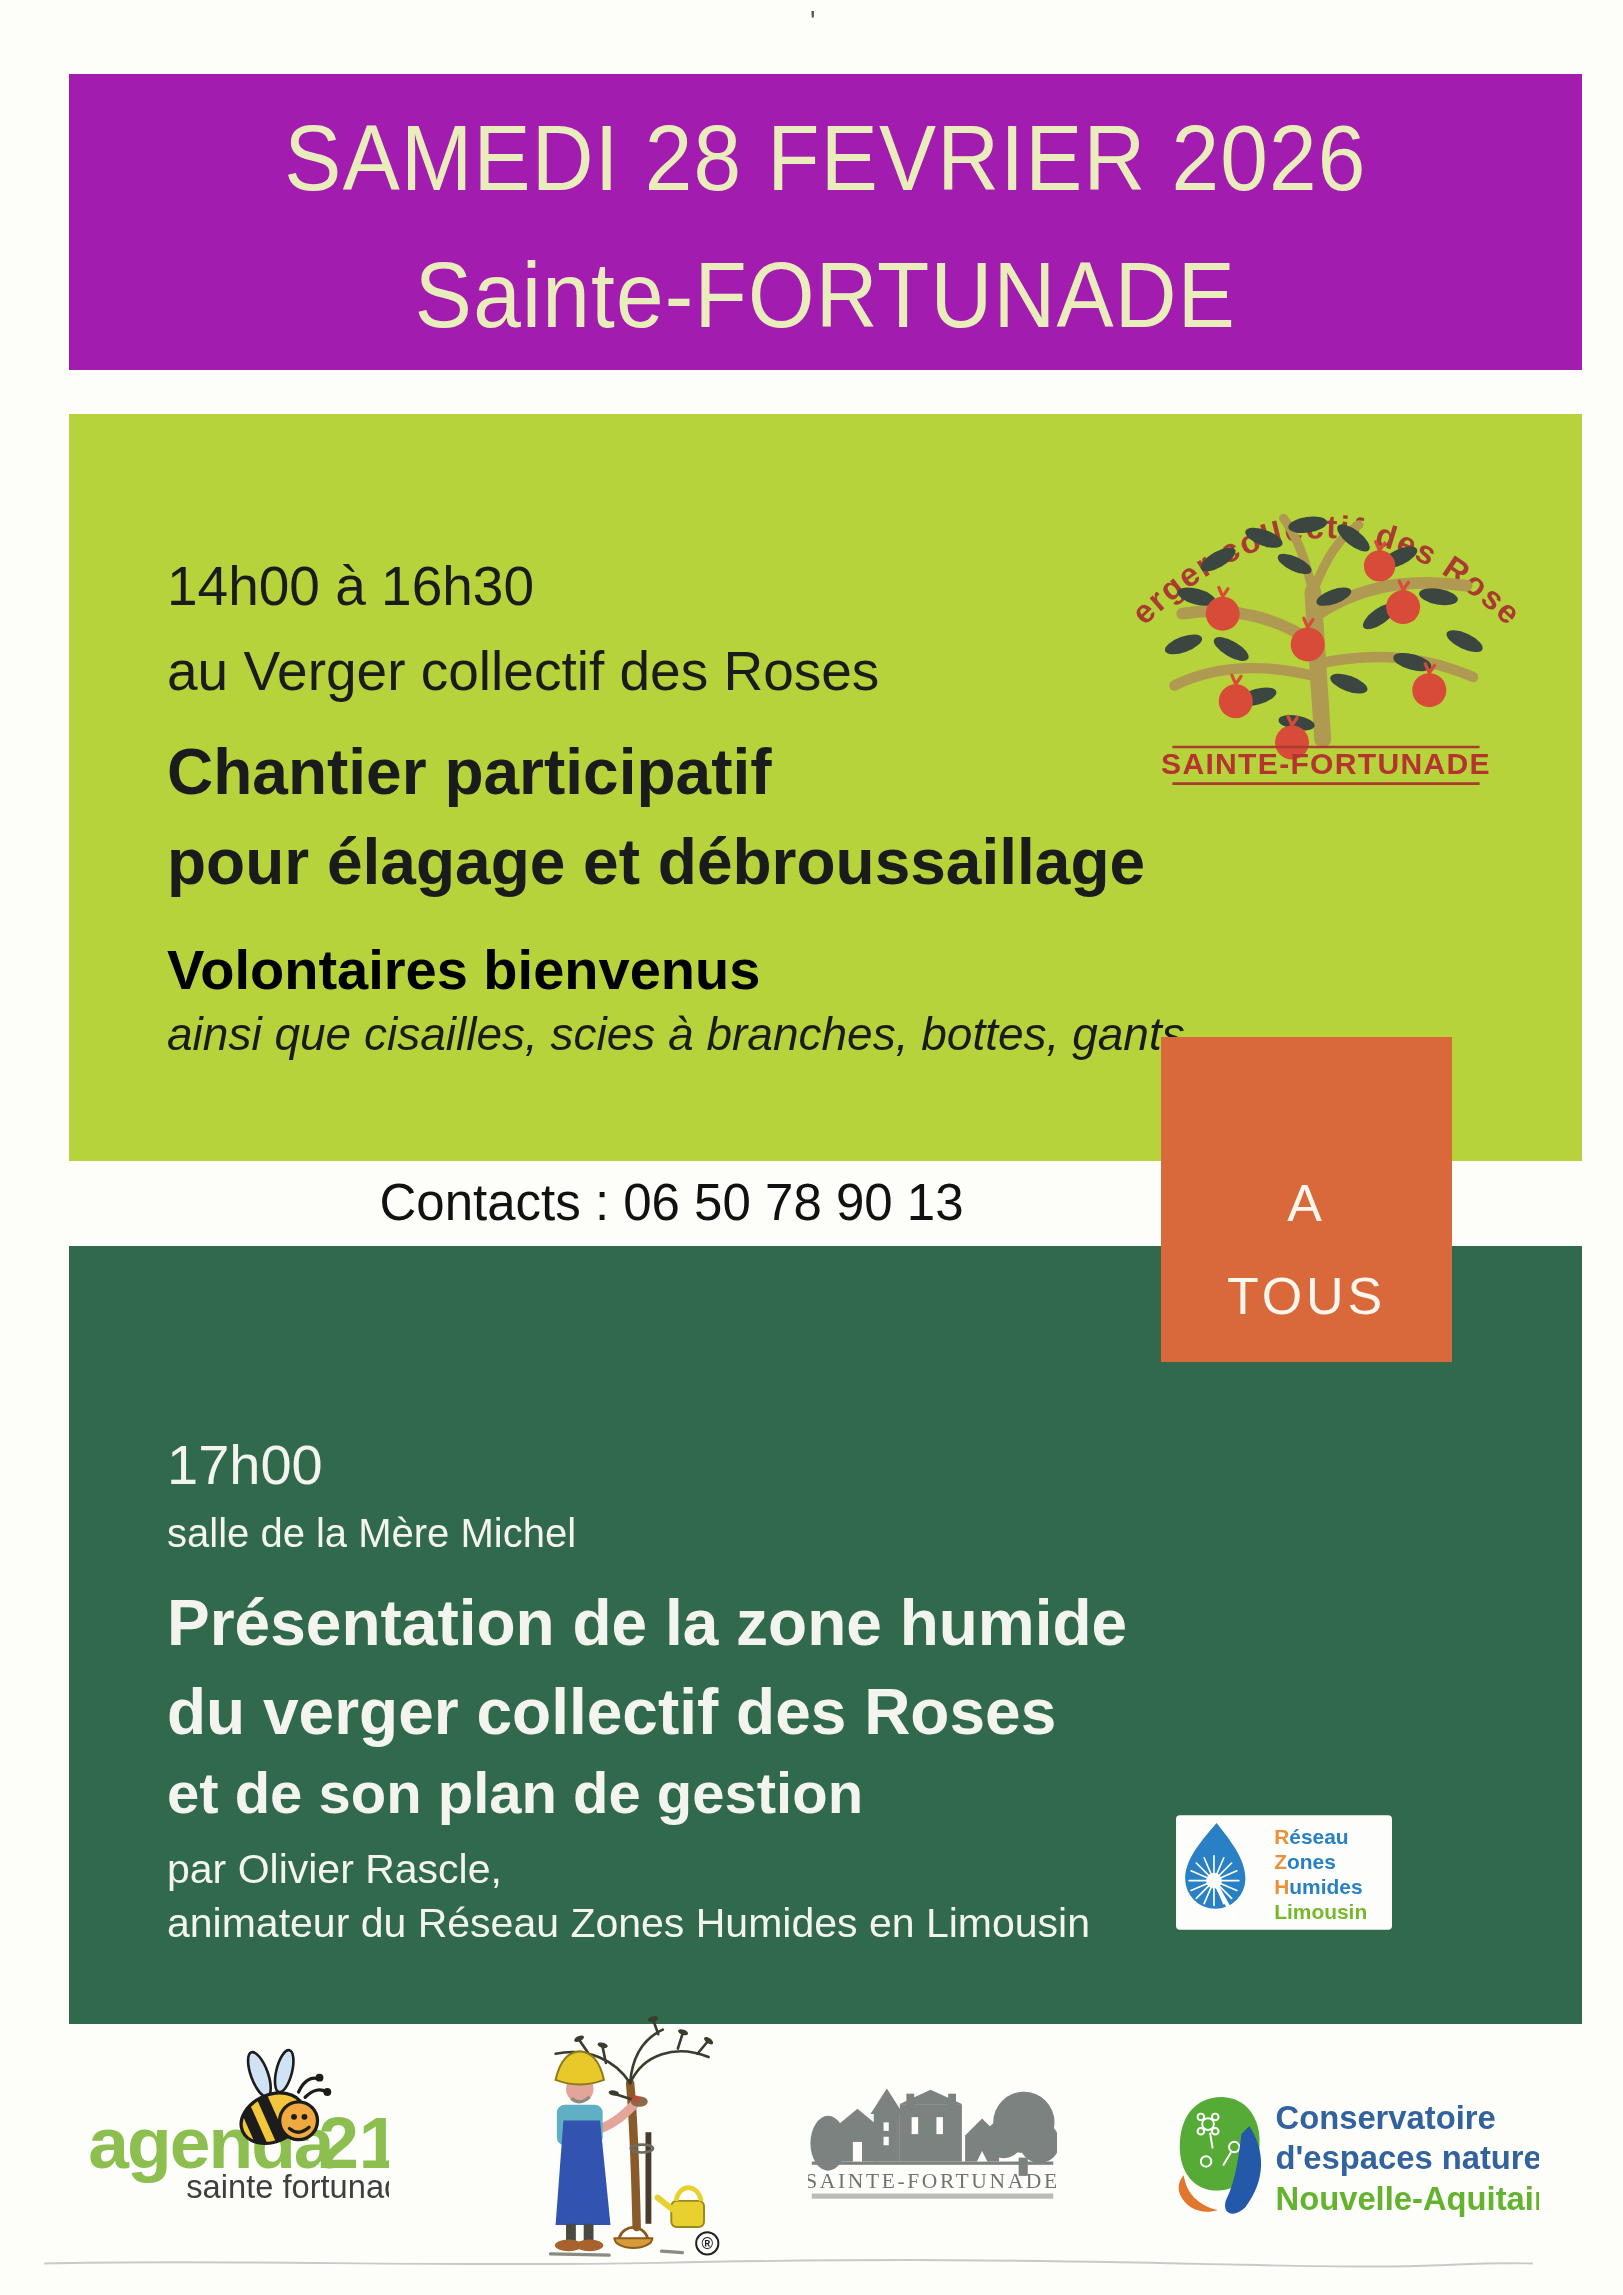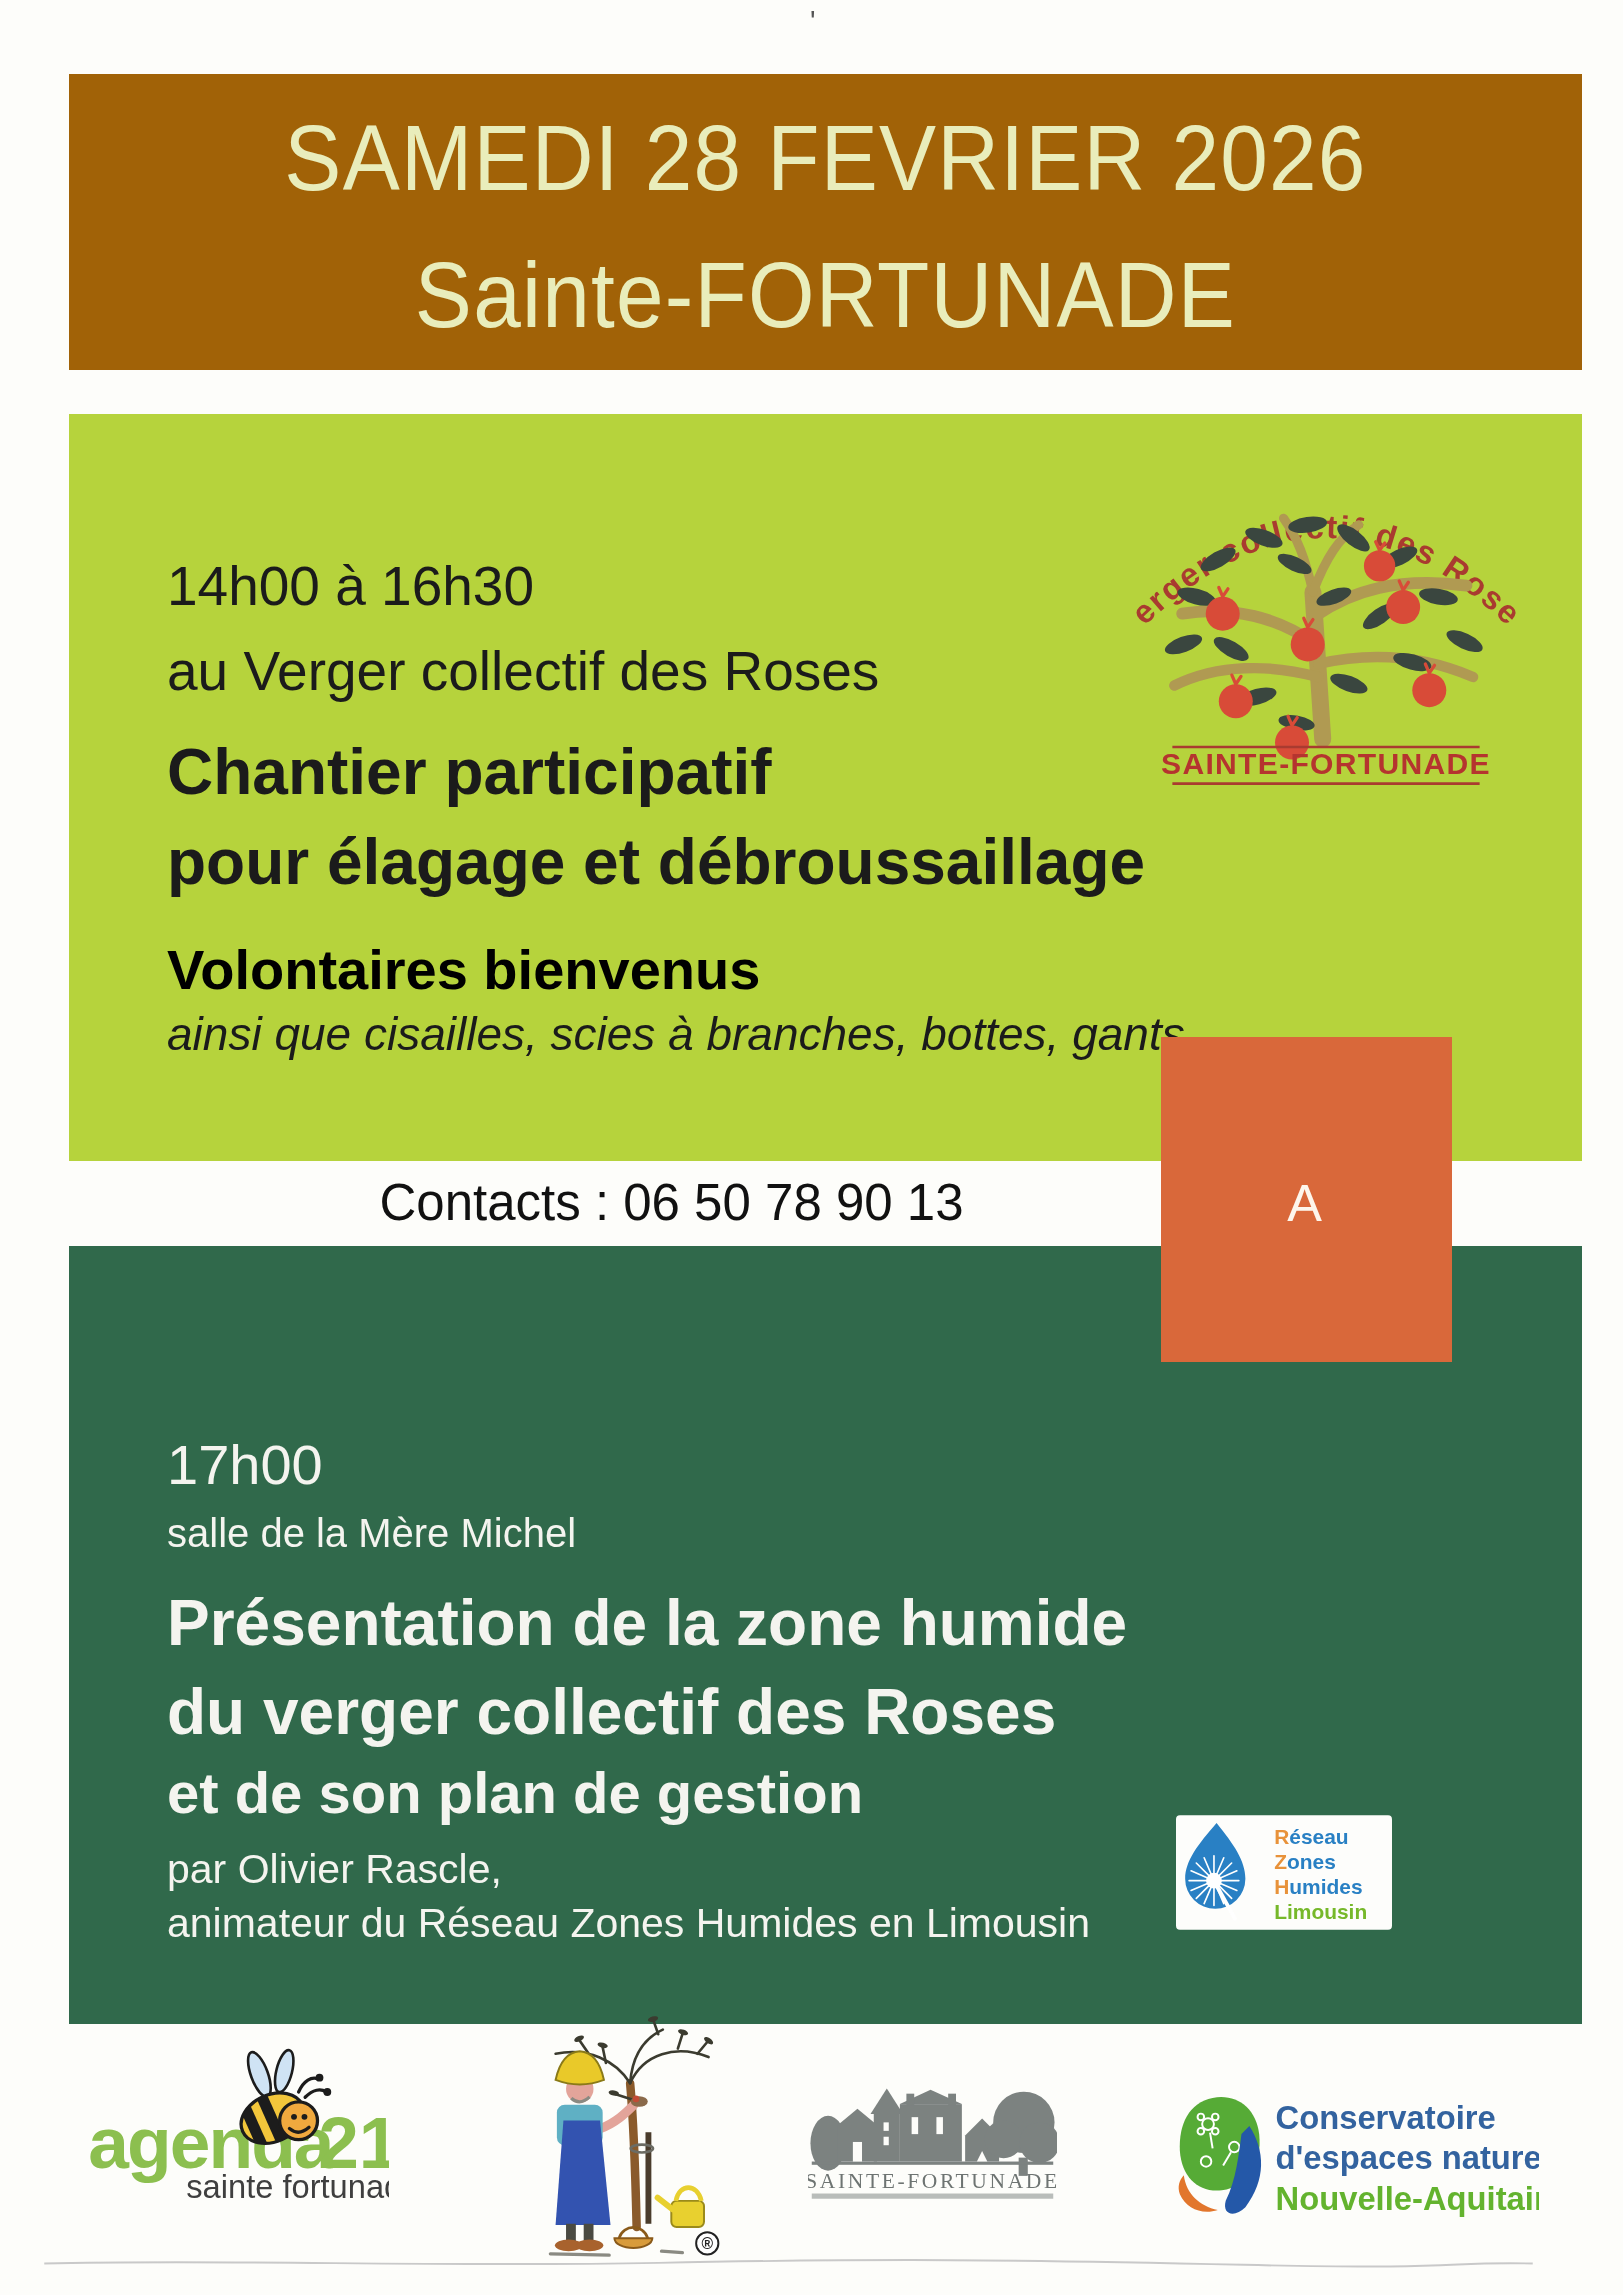--- a/index.html
+++ b/index.html
@@ -2,21 +2,21 @@
 <html style="font-size:10.5px"><head>
 <meta charset="utf-8">
 <style>
   html,body{margin:0;padding:0;background:#ffffff;}
   .page{
     position:relative;width:1623px;height:2295px;overflow:hidden;
     background:#fdfdfa;font-family:"Liberation Sans",sans-serif;
   }
   .abs{position:absolute;line-height:1;white-space:nowrap;}
   
-  .banner{left:69px;top:74px;width:1513px;height:296px;background:#a16207;text-align:center;}
+  .banner{left:69px;top:74px;width:1513px;height:296px;background:#a21caf;text-align:center;}
   .banner-line{position:absolute;width:100%;color:#e9edbb;font-size:92px;letter-spacing:1.3px;
     transform:scaleX(.93);transform-origin:center;}
   .banner-line1{top:38px;}
   .banner-line2{top:175px;}
   
   .green{left:69px;top:414px;width:1513px;height:747px;background:#b6d33c;color:#1b1b1b;}
   .g-time{left:98px;top:145px;font-size:55px;}
   .g-place{left:98px;top:230px;font-size:55px;}
   .g-title1{left:98px;top:326px;font-size:64px;font-weight:bold;}
   .g-title2{left:98px;top:416px;font-size:64px;font-weight:bold;}
@@ -131,20 +131,21 @@
         <text x="350" y="503" text-anchor="middle" font-family="Liberation Sans,sans-serif" font-size="46" font-weight="bold" fill="#b5342f" letter-spacing="2">SAINTE-FORTUNADE</text>
         <line x1="115" y1="518" x2="585" y2="518" stroke="#a93b30" stroke-width="4"></line>
       </svg>
     </div>
   </div>
 
   <div class="abs contacts">Contacts : 06 50 78 90 13</div>
 
   <div class="abs orange">
     <div class="o-line o2">A</div>
+    <div class="o-line o3">TOUS</div>
   </div>
 
   <div class="abs dgreen">
     <div class="abs d-time">17h00</div>
     <div class="abs d-place">salle de la Mère Michel</div>
     <div class="abs d-title1">Présentation de la zone humide</div>
     <div class="abs d-title2">du verger collectif des Roses</div>
     <div class="abs d-title3">et de son plan de gestion</div>
     <div class="abs d-sp1">par Olivier Rascle,</div>
     <div class="abs d-sp2">animateur du Réseau Zones Humides en Limousin</div>

